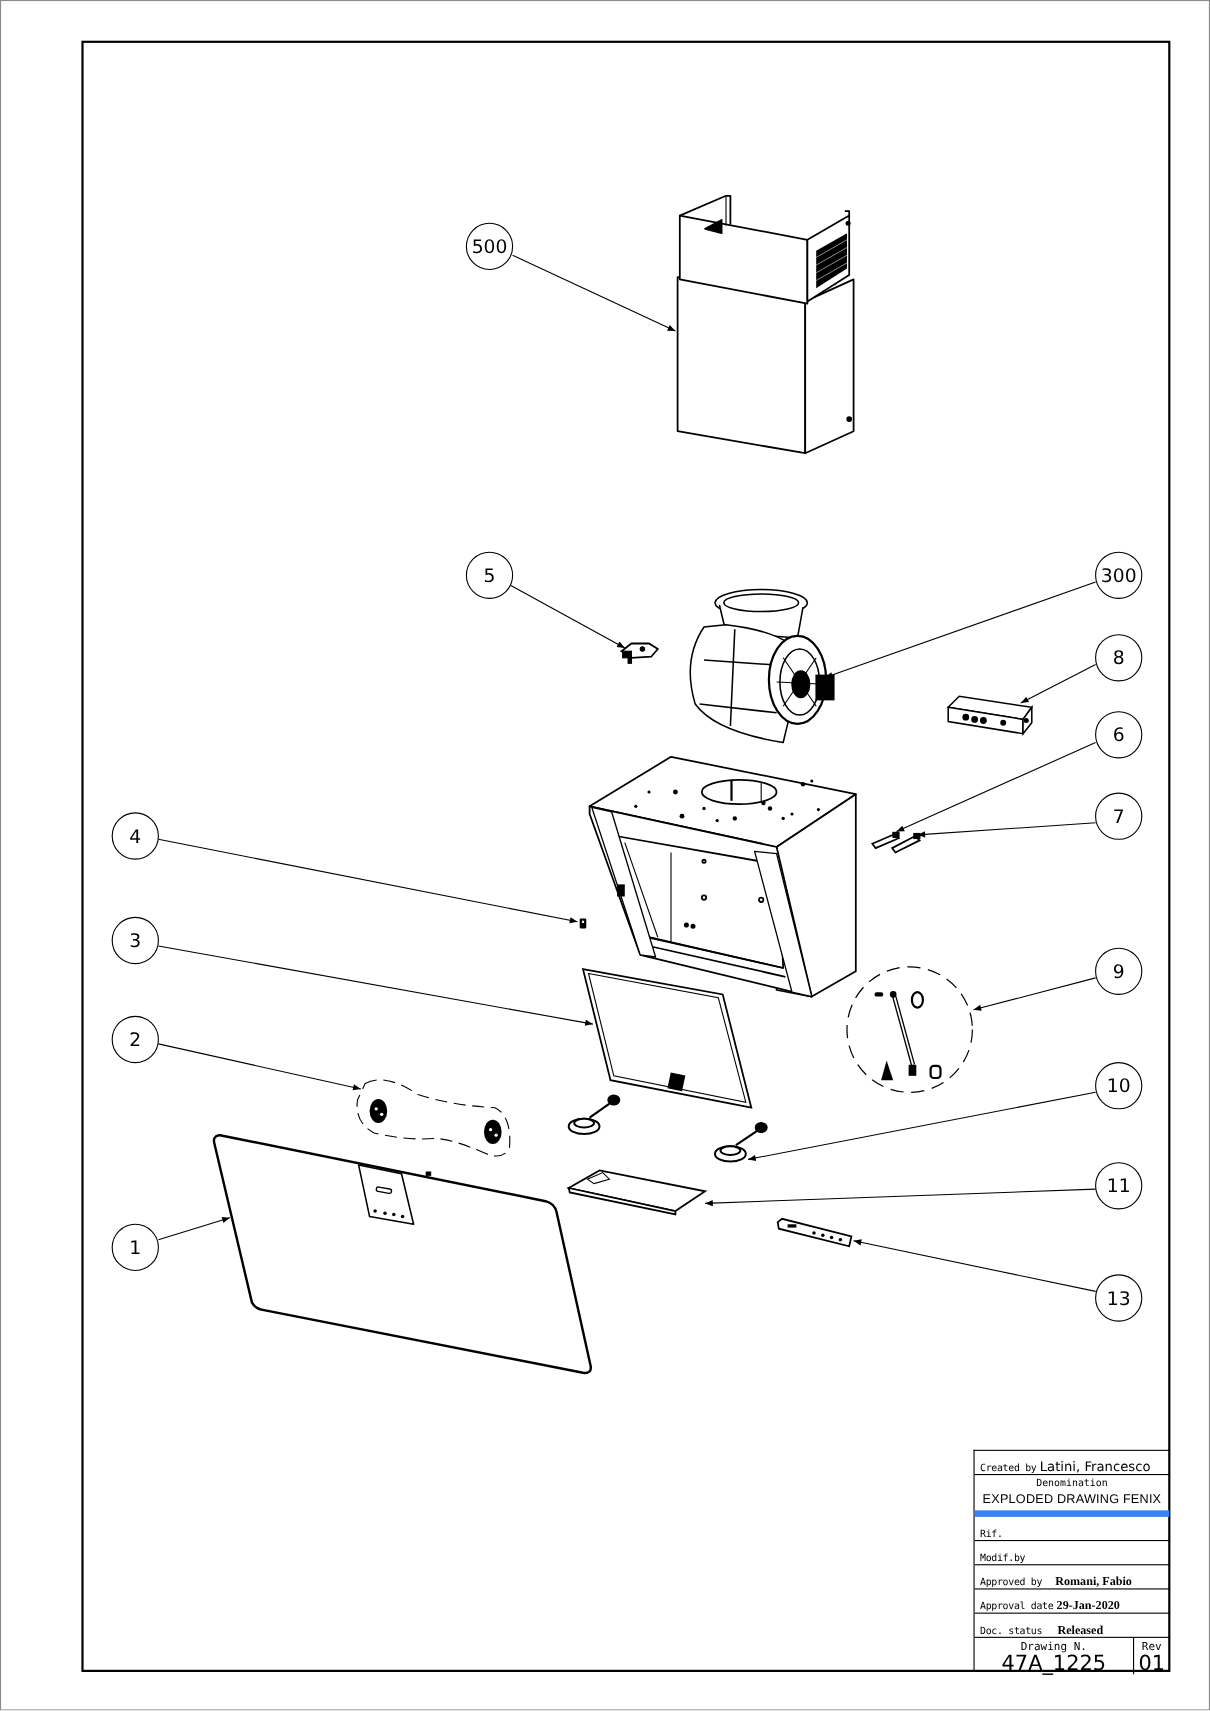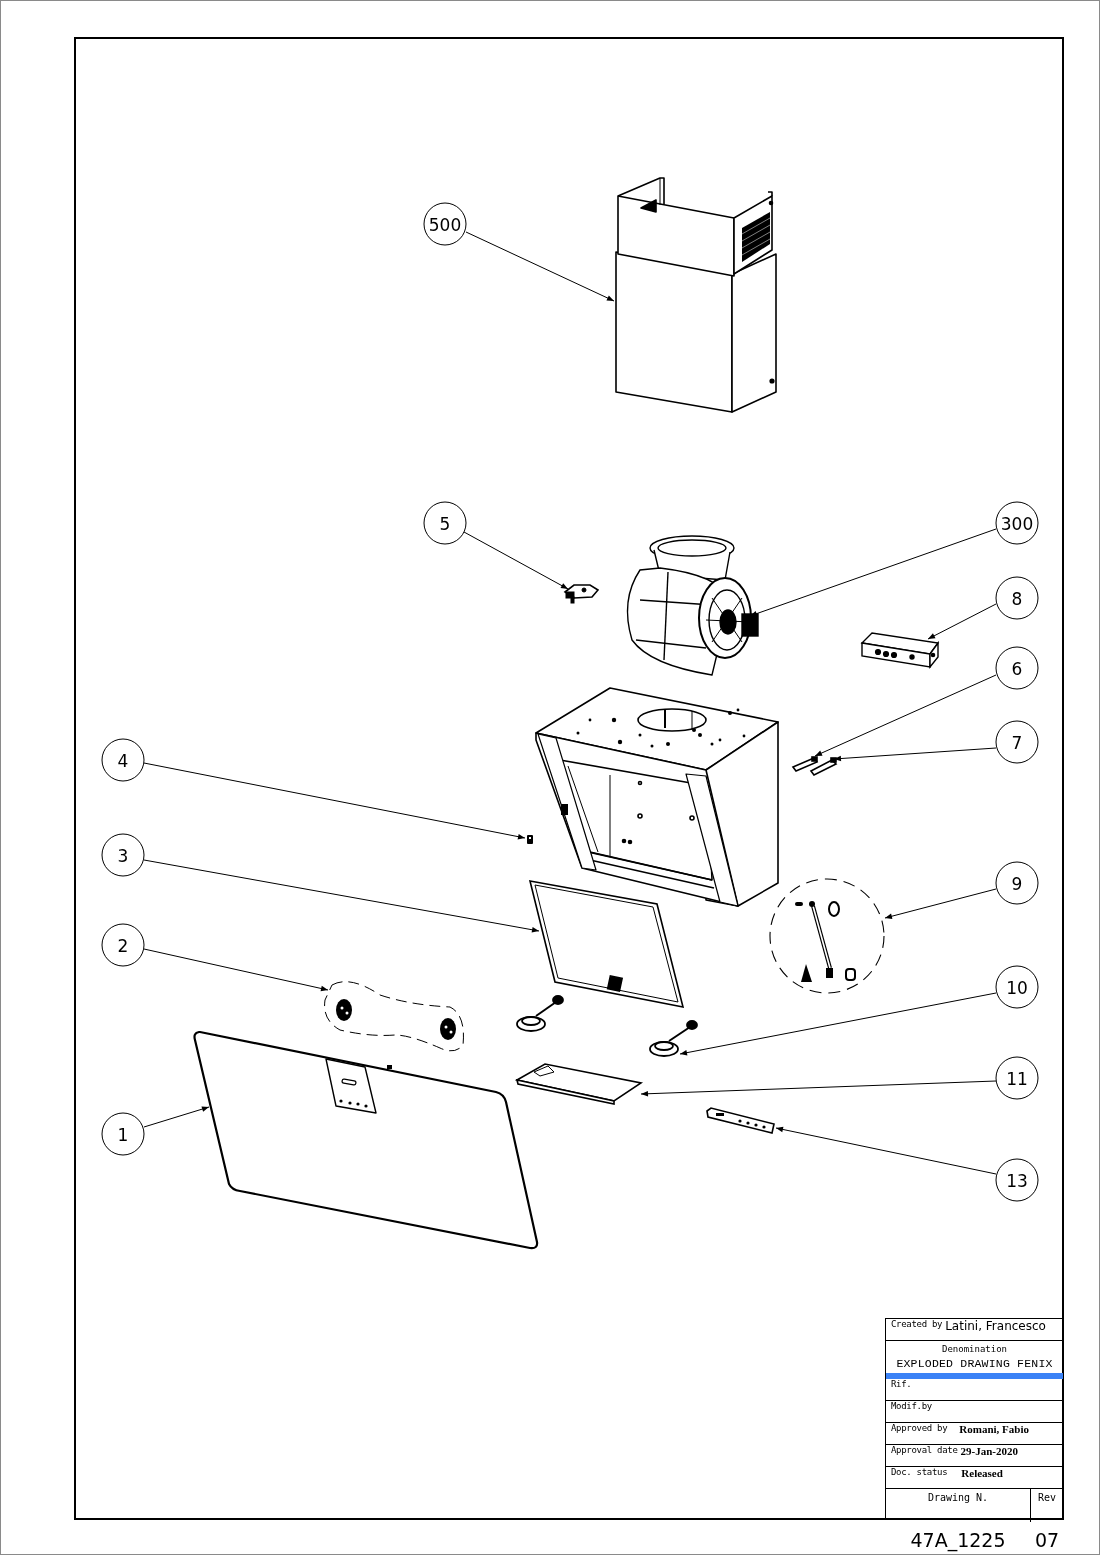--- a/index.html
+++ b/index.html
@@ -10,32 +10,32 @@
          border-right:1px solid #8a8a8a; border-bottom:1px solid #8a8a8a; }
   .frame { position:absolute; left:74px; top:37px; width:986px; height:1479px;
          border:2px solid #000; box-sizing:content-box; }
   svg.drawing { position:absolute; left:0; top:0; }
   .balloon-text { font-family:"DejaVu Sans", sans-serif; font-size:17px; text-anchor:middle;
          dominant-baseline:central; fill:#000; }
   .title-block { position:absolute; left:885px; top:1318px; width:177px; height:200px;
          border-left:1.5px solid #000; border-top:1.5px solid #000;
          font-family:"DejaVu Sans Mono", monospace; color:#000; }
   .tb-row { border-bottom:1px solid #000; box-sizing:border-box; height:22px;
-         display:flex; align-items:flex-start; padding-left:5px; font-size:9.5px; white-space:nowrap; }
+         display:flex; align-items:flex-end; padding-left:5px; font-size:9.5px; white-space:nowrap; }
   .tb-row .lbl { font-family:"DejaVu Sans Mono", monospace; font-size:9px; letter-spacing:-0.3px; }
   .tb-row .val { font-family:Liberation Serif, serif; font-weight:bold; font-size:11px; margin-left:6px; }
   .tb-row .val.normal { font-weight:normal; font-family:"DejaVu Sans", sans-serif; font-size:12px; margin-left:3px; }
   .tb-denom { border-bottom:6px solid #3b82f6; height:38px; box-sizing:border-box; text-align:center; }
   .tb-denom .lbl { display:block; font-size:9px; padding-top:3px; }
-  .tb-denom .val { display:block; font-family:Liberation Mono, monospace; font-size:11.5px; padding-top:3px; letter-spacing:0.2px; }
+  .tb-denom .val { display:block; font-family:Liberation Sans, sans-serif; font-size:11.5px; padding-top:3px; letter-spacing:0.2px; }
   .tb-last { display:flex; height:33px; }
   .tb-draw { flex:1; text-align:center; border-right:1px solid #000; }
   .tb-rev { width:32px; text-align:center; }
   .tb-draw .lbl, .tb-rev .lbl { display:block; font-size:10px; line-height:11px; padding-top:3px; }
-  .tb-draw .val, .tb-rev .val { display:block; font-family:"DejaVu Sans", sans-serif; font-size:19px; line-height:19px;margin-top:28px; }
+  .tb-draw .val, .tb-rev .val { display:block; font-family:"DejaVu Sans", sans-serif; font-size:19px; line-height:19px; }
 </style>
 </head>
 <body>
 
 <div class="page-border"></div>
 <div class="frame"></div>
 
 <svg class="drawing" width="1100" height="1555" viewBox="0 0 1100 1555">
   <defs>
     <marker id="arr" viewBox="0 0 10 10" refX="10" refY="5" markerWidth="9" markerHeight="7" orient="auto-start-reverse" markerUnits="userSpaceOnUse">
@@ -325,16 +325,16 @@
     <span class="lbl">Doc. status</span>
     <span class="val" style="margin-left:14px">Released</span>
   </div>
   <div class="tb-last">
     <div class="tb-draw">
       <span class="lbl">Drawing N.</span>
       <span class="val">47A_1225</span>
     </div>
     <div class="tb-rev">
       <span class="lbl">Rev</span>
-      <span class="val">07</span>
+      <span class="val">01</span>
     </div>
   </div>
 </div>
 
 </body></html>

